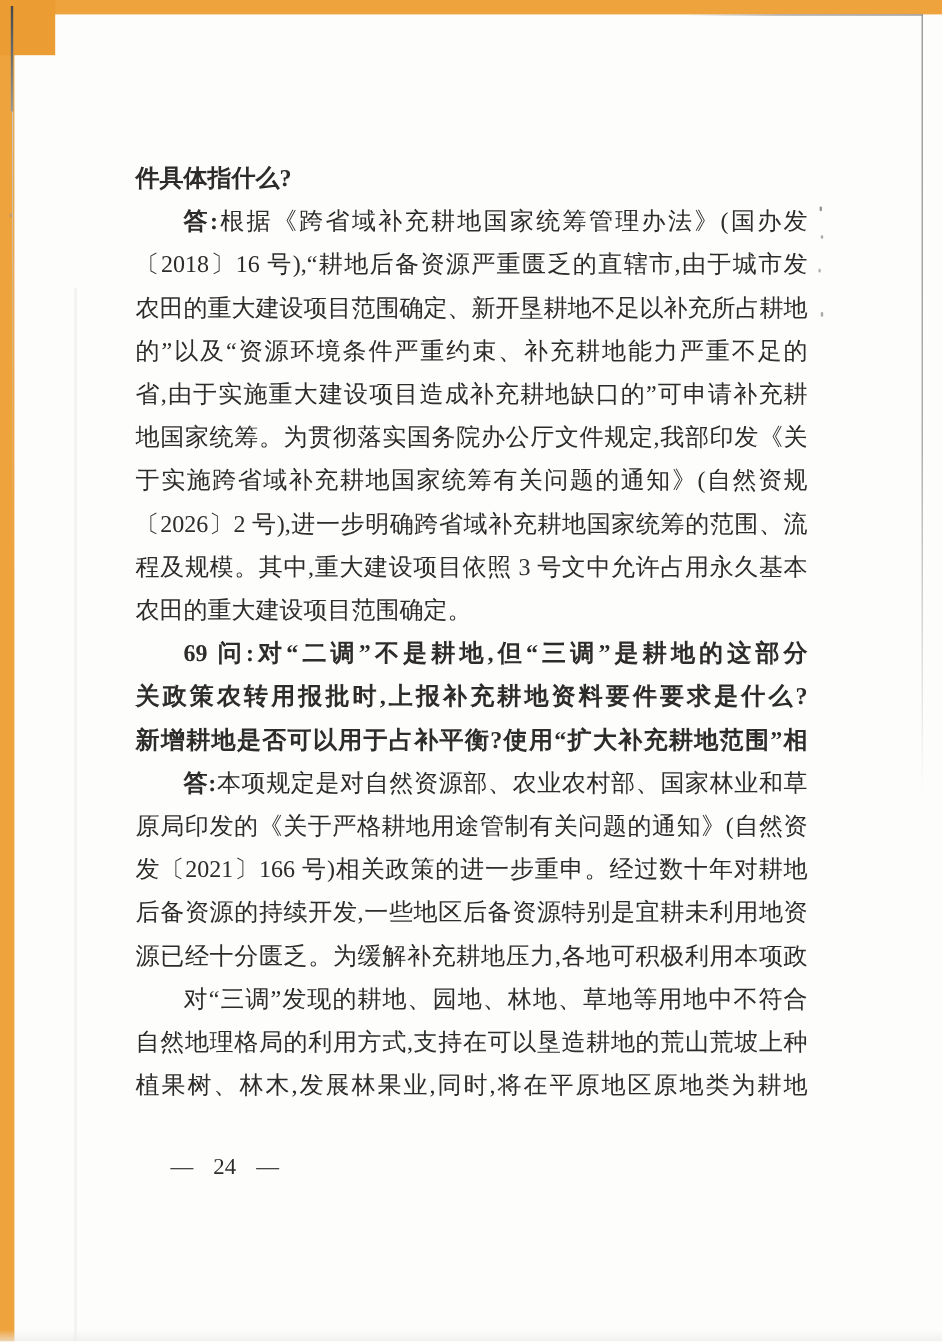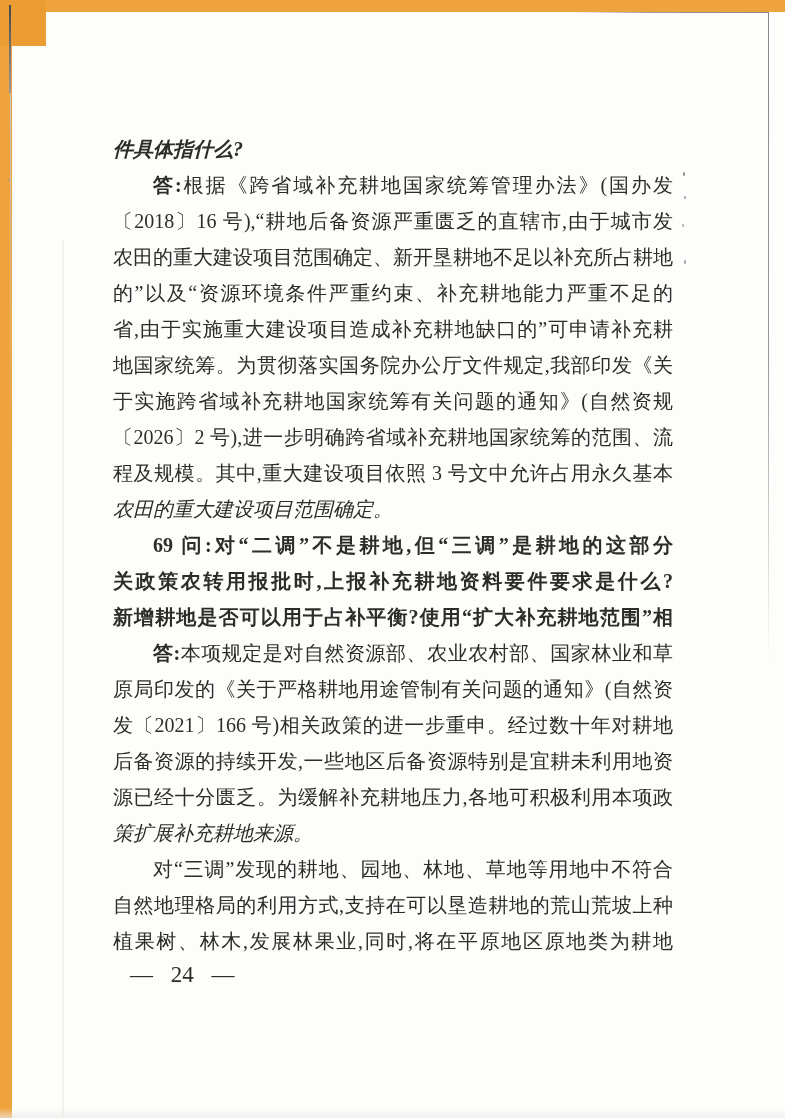--- a/index.html
+++ b/index.html
@@ -73,26 +73,26 @@
     color: var(--ink, #2e2c2a);
   }
   .line {
     height: 36px;
     line-height: 36px;
     font-size: 20px;
     text-align: justify;
     text-align-last: justify;
     letter-spacing: 0;
   }
-  .line.no-just { text-align-last: left; font-style: italic; }
+  .line.no-just { text-align-last: left; }
   .line.indent { text-indent: 40px; font-family: Liberation Serif, serif; }
   .line.bold, .lead { font-weight: 700; }
   .page-number {
-    position: absolute; left: 130px; top: 962px;
-    font-size: 23px;
+    position: absolute; left: 142px; top: 962px;
+    font-size: 19px;
     color: var(--ink, #2e2c2a);
     word-spacing: 12px;
     white-space: nowrap;
   }
 </style>
 </head>
 <body>
 
 <div class="page">
 
@@ -125,21 +125,20 @@
     <div class="line">程及规模。其中,重大建设项目依照 3 号文中允许占用永久基本</div>
     <div class="line no-just">农田的重大建设项目范围确定。</div>
     <div class="line bold indent">69 问:对“二调”不是耕地,但“三调”是耕地的这部分</div>
     <div class="line bold">关政策农转用报批时,上报补充耕地资料要件要求是什么?</div>
     <div class="line bold">新增耕地是否可以用于占补平衡?使用“扩大补充耕地范围”相</div>
     <div class="line indent"><span class="lead">答:</span><span>本项规定是对自然资源部、农业农村部、国家林业和草</span></div>
     <div class="line">原局印发的《关于严格耕地用途管制有关问题的通知》(自然资</div>
     <div class="line">发〔2021〕166 号)相关政策的进一步重申。经过数十年对耕地</div>
     <div class="line">后备资源的持续开发,一些地区后备资源特别是宜耕未利用地资</div>
     <div class="line">源已经十分匮乏。为缓解补充耕地压力,各地可积极利用本项政</div>
-    <div class="line no-just">策扩展补充耕地来源。</div>
     <div class="line indent">对“三调”发现的耕地、园地、林地、草地等用地中不符合</div>
     <div class="line">自然地理格局的利用方式,支持在可以垦造耕地的荒山荒坡上种</div>
     <div class="line">植果树、林木,发展林果业,同时,将在平原地区原地类为耕地</div>
   </div>
 
   <div class="page-number">— 24 —</div>
 
 </div>
 
 </body></html>

